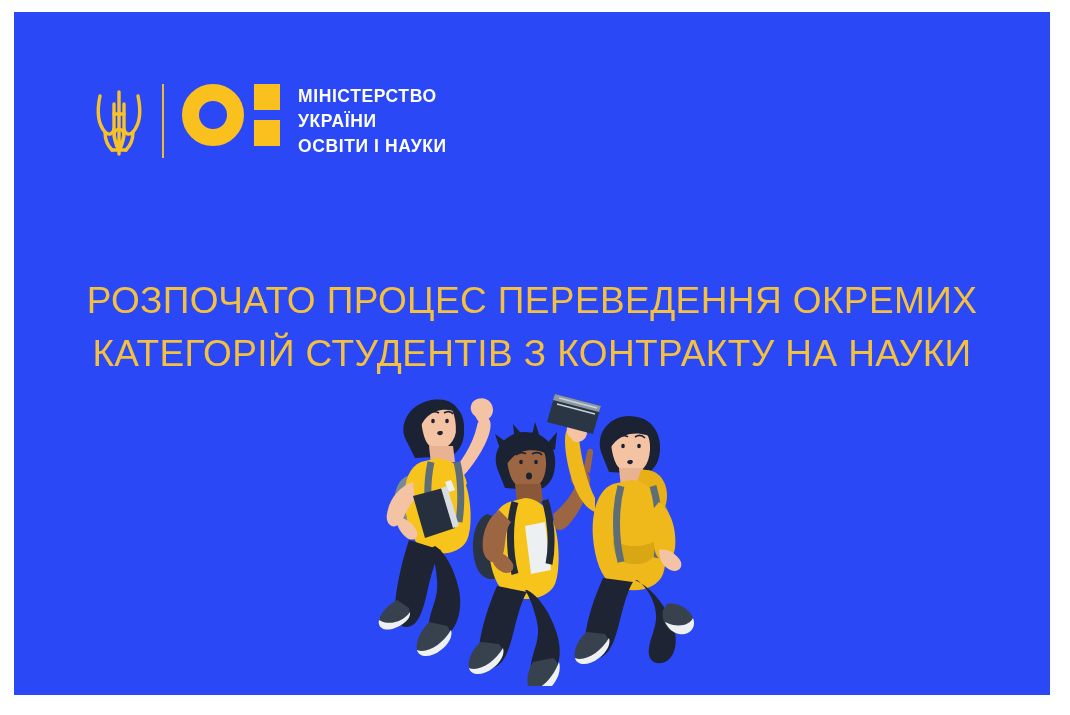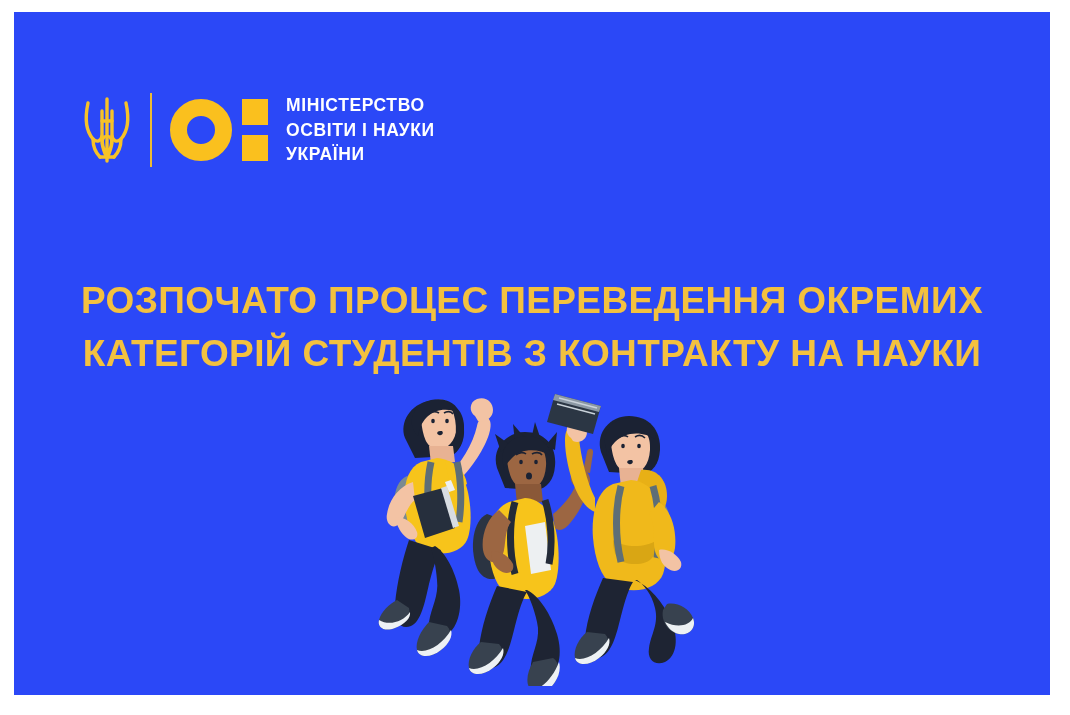--- a/index.html
+++ b/index.html
@@ -20,25 +20,25 @@
     top: 12px;
     width: 1036px;
     height: 683px;
     background: #2B48F7;
     overflow: hidden;
   }
 
   
   #logo-block {
     position: absolute;
-    left: 66px;
+    left: 78px;
     top: 72px;
     height: 92px;
     display: flex;
-    align-items: center;
+    align-items: flex-start;
   }
   #tryzub-icon { width: 54px; height: 78px; display: block; }
   #logo-divider {
     width: 2px;
     height: 74px;
     background: #F7C227;
     margin: 0 18px 0 16px;
     opacity: .95;
   }
   #om-mark {
@@ -76,21 +76,21 @@
 
   
   #headline {
     position: absolute;
     left: 0;
     top: 263px;
     width: 1036px;
     text-align: center;
     color: #F3C13F;
     font-size: 37px;
-    font-weight: bold;
+    font-weight: normal;
     line-height: 1.42;
     letter-spacing: 0.4px;
   }
   #headline div { white-space: nowrap; }
 
   
   #illustration {
     position: absolute;
     left: 355px;
     top: 378px;
@@ -125,22 +125,22 @@
     <div id="om-mark">
       <div id="om-ring"></div>
       <div id="om-colon">
         <div class="om-sq"></div>
         <div class="om-sq"></div>
       </div>
     </div>
 
     <div id="ministry-name">
       <div>МІНІСТЕРСТВО</div>
+      <div>УКРАЇНИ</div>
       <div>ОСВІТИ І НАУКИ</div>
-      <div>УКРАЇНИ</div>
     </div>
   </div>
 
   <div id="headline">
     <div>РОЗПОЧАТО ПРОЦЕС ПЕРЕВЕДЕННЯ ОКРЕМИХ</div>
     <div>КАТЕГОРІЙ СТУДЕНТІВ З КОНТРАКТУ НА НАУКИ</div>
   </div>
 
   <div id="illustration">
     <svg viewBox="0 0 340 296">

